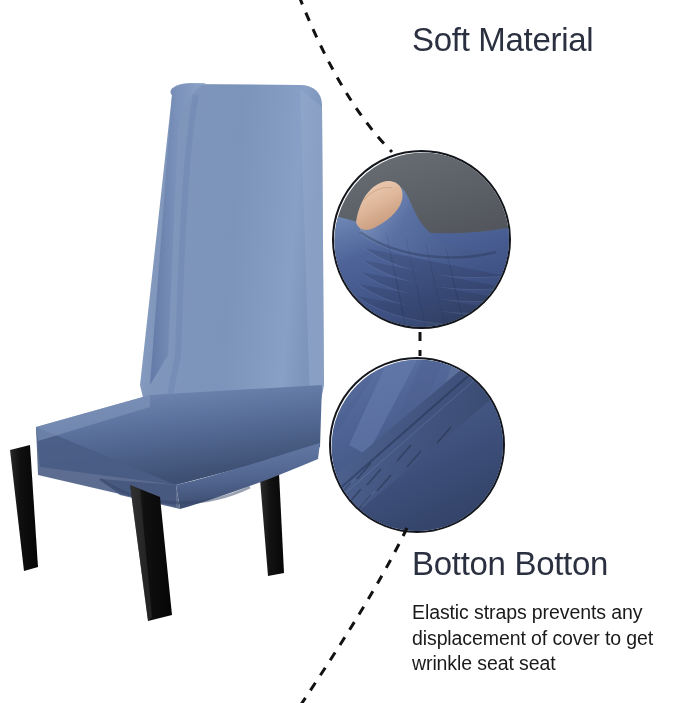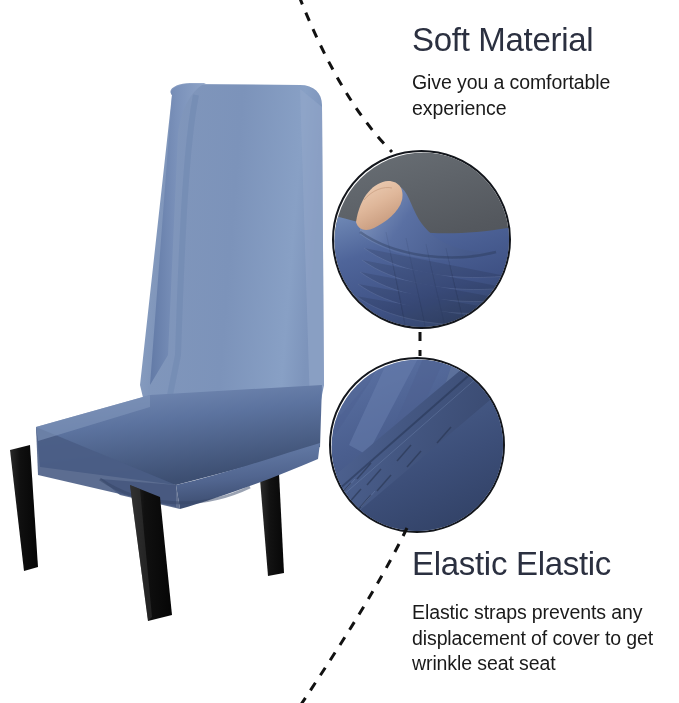--- a/index.html
+++ b/index.html
@@ -338,18 +338,17 @@
 
   <svg id="connectors" viewBox="0 0 679 703" xmlns="http://www.w3.org/2000/svg">
     <g fill="none" stroke="#111111" stroke-width="3" stroke-dasharray="9 9" stroke-linecap="butt">
       <path d="M299 -4 C322 54 352 112 392 152"></path>
       <path d="M420 332 L420 356"></path>
       <path d="M407 528 C380 584 340 646 300 706"></path>
     </g>
   </svg>
 
   <div class="heading" id="soft-heading">Soft Material</div>
-  <div class="body-text" id="soft-body">Give you a comfortable experience</div>
-
-  <div class="heading" id="elastic-heading">Elastic Elastic</div>
+
+  <div class="heading" id="elastic-heading">Botton Botton</div>
   <div class="body-text" id="elastic-body">Elastic straps prevents any displacement of cover to get wrinkle seat seat</div>
 
 </div>
 
 </body></html>

